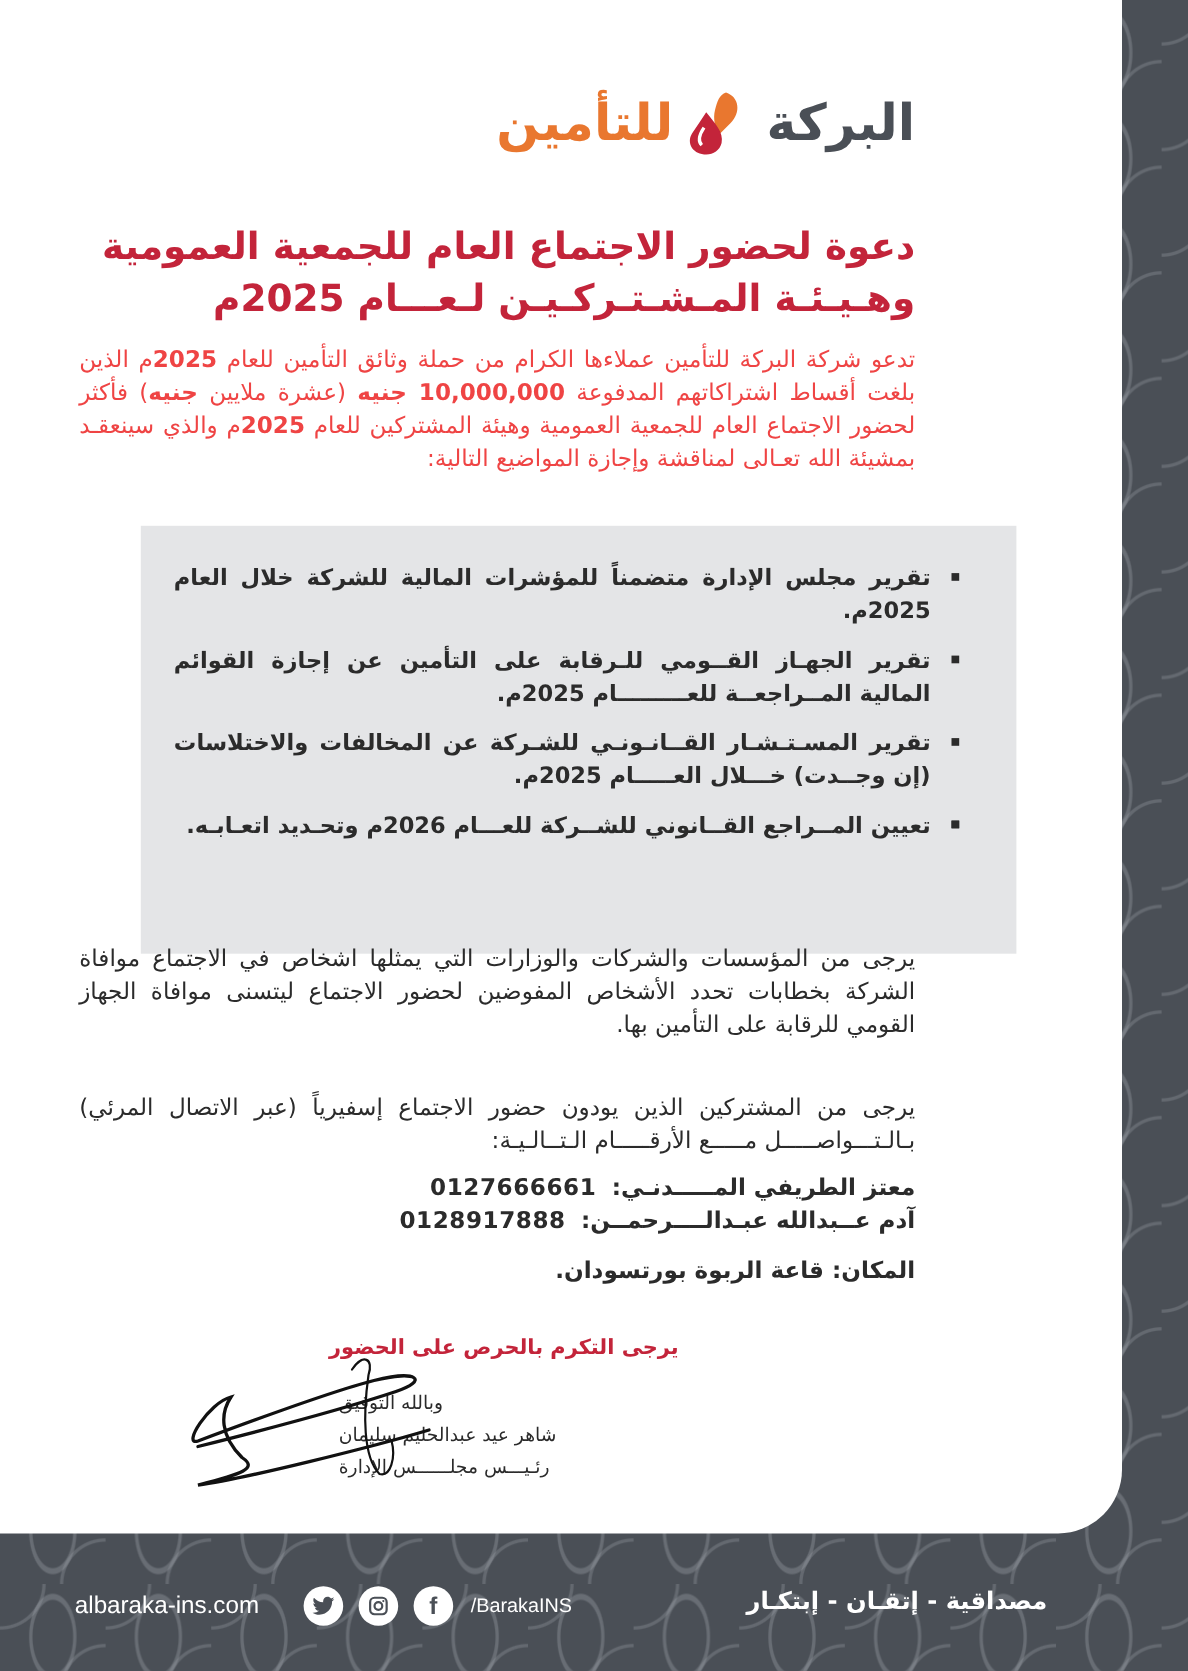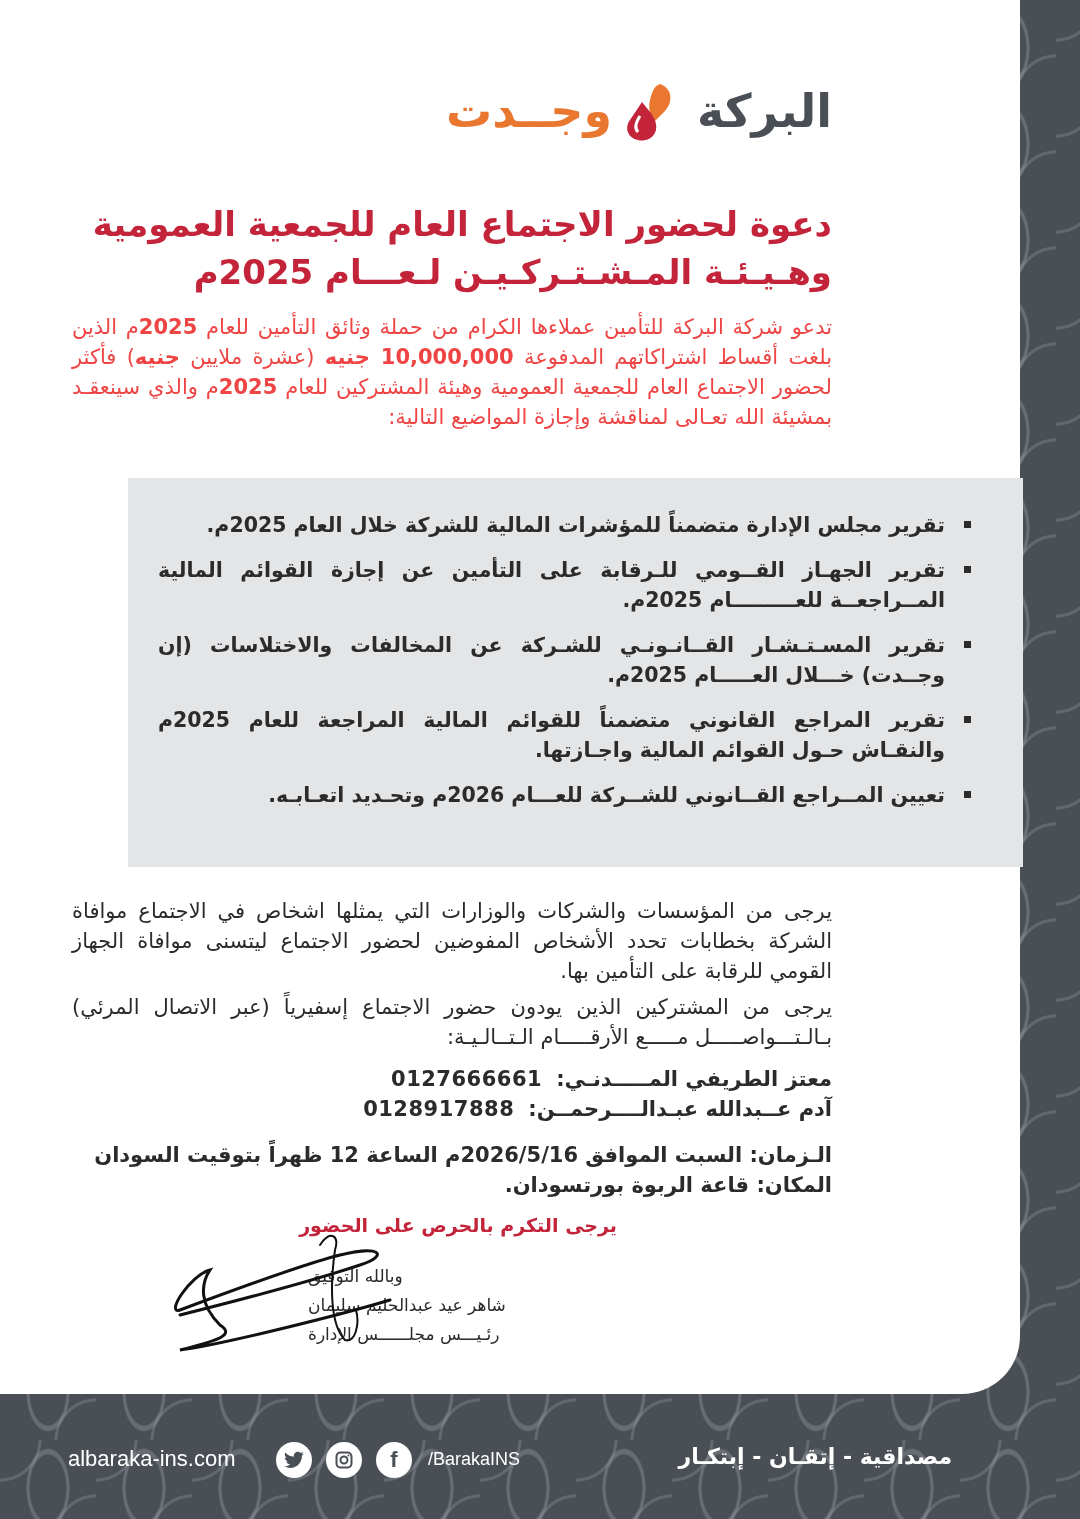--- a/index.html
+++ b/index.html
@@ -46,42 +46,42 @@
   }
 
   .intro {
     position: absolute; right: 188px; top: 312px; width: 760px;
     text-align: justify; text-align-last: right;
     font-size: 21px; line-height: 30px; color: #ef4444;
   }
   .intro b { font-weight: bold; }
 
   .agenda-box {
-    position: absolute; left: 128px; top: 478px; width: 895px; height: 389px;
+    position: absolute; left: 128px; top: 478px; width: 796px; height: 389px;
     background: #e4e5e7;
   }
   .agenda-list {
     list-style: none; margin: 0; padding: 32px 52px 0 30px;
   }
   .agenda-item {
     position: relative; font-weight: bold; color: #2b2b2b;
     font-size: 20.5px; line-height: 30px; margin-bottom: 15px;
     padding-right: 26px; text-align: justify; text-align-last: right;
   }
   .agenda-item .bullet {
     position: absolute; right: 0; top: 11px; width: 7px; height: 7px;
     background: #2b2b2b;
   }
 
   .para {
     position: absolute; right: 188px; width: 760px;
     text-align: justify; text-align-last: right;
     font-size: 21px; line-height: 30px; color: #2b2b2b;
   }
-  .p1 { top: 896px; }
+  .p1 { top: 856px; }
   .p2 { top: 992px; }
 
   .contacts {
     position: absolute; right: 188px; top: 1064px; width: 760px;
     font-weight: bold; font-size: 21px; line-height: 30px; color: #2b2b2b;
   }
   .contact-row { display: flex; flex-direction: row; gap: 14px; }
   .contact-row .phone { font-family: "DejaVu Sans", sans-serif; letter-spacing: 0.5px; }
 
   .meeting {
@@ -127,62 +127,58 @@
 
 <div class="sheet">
 
   <div class="logo rtl">
     <span class="brand-dark">البركة</span>
     <svg class="mark" viewBox="0 0 54 60">
       <path d="M40 2 C52 6 54 20 44 30 L34 40 C30 34 28 26 30 18 C32 10 34 4 40 2 Z" fill="#e9772f"></path>
       <path d="M22 20 C30 30 38 38 36 48 C34 56 26 60 18 58 C8 56 4 46 10 38 C14 32 18 26 22 20 Z" fill="#c3243a"></path>
       <path d="M20 34 C16 40 14 46 18 50" stroke="#ffffff" stroke-width="3" fill="none"></path>
     </svg>
-    <span class="brand-orange">وجــدت</span>
+    <span class="brand-orange">للتأمين</span>
   </div>
 
   <div class="title rtl">
     <div>دعوة لحضور الاجتماع العام للجمعية العمومية</div>
     <div>وهـيـئـة المـشـتـركـيـن لـعـــام 2025م</div>
   </div>
 
   <div class="intro rtl">
     <span>تدعو شركة البركة للتأمين عملاءها الكرام من حملة وثائق التأمين للعام </span><b>2025</b><span>م الذين بلغت أقساط اشتراكاتهم المدفوعة </span><b>10,000,000</b><b> جنيه</b><span> (عشرة ملايين </span><b>جنيه</b><span>) فأكثر لحضور الاجتماع العام للجمعية العمومية وهيئة المشتركين للعام </span><b>2025</b><span>م والذي سينعقـد بمشيئة الله تعـالى لمناقشة وإجازة المواضيع التالية:</span>
   </div>
 
   <div class="agenda-box rtl">
     <ul class="agenda-list">
       <li class="agenda-item"><span class="bullet"></span><span>تقرير مجلس الإدارة متضمناً للمؤشرات المالية للشركة خلال العام 2025م.</span></li>
       <li class="agenda-item"><span class="bullet"></span><span>تقرير الجهـاز القــومي للـرقابة على التأمين عن إجازة القوائم المالية المــراجعــة للعـــــــــام 2025م.</span></li>
       <li class="agenda-item"><span class="bullet"></span><span>تقرير المسـتـشـار القــانـونـي للشـركة عن المخالفات والاختلاسات (إن وجــدت) خـــلال العـــــام 2025م.</span></li>
-      <li class="agenda-item"><span class="bullet"></span><span>تقرير المراجع القانوني متضمناً للقوائم المالية المراجعة للعام 2025م والنقـاش حـول القوائم المالية واجـازتها.</span></li>
+      <li class="agenda-item"><span class="bullet"></span></li>
       <li class="agenda-item"><span class="bullet"></span><span>تعيين المــراجع القــانوني للشــركة للعـــام 2026م وتحـديد اتعـابـه.</span></li>
     </ul>
   </div>
 
   <div class="para p1 rtl">يرجى من المؤسسات والشركات والوزارات التي يمثلها اشخاص في الاجتماع موافاة الشركة بخطابات تحدد الأشخاص المفوضين لحضور الاجتماع ليتسنى موافاة الجهاز القومي للرقابة على التأمين بها.</div>
   <div class="para p2 rtl">يرجى من المشتركين الذين يودون حضور الاجتماع إسفيرياً (عبر الاتصال المرئي) بـالـتـــواصـــــل مـــــع الأرقـــــام الـتــالـيـة:</div>
 
   <div class="contacts rtl">
     <div class="contact-row">
       <span>معتز الطريفي المـــــدنـي:</span>
       <span class="phone">0127666661</span>
     </div>
     <div class="contact-row">
       <span>آدم عــبدالله عبـدالــــرحمــن:</span>
       <span class="phone">0128917888</span>
     </div>
   </div>
 
   <div class="meeting rtl">
     <div>
-      <span>الـزمان:</span>
-      <span>السبت الموافق 2026/5/16م الساعة 12 ظهراً بتوقيت السودان</span>
-    </div>
-    <div>
       <span>المكان:</span>
       <span>قاعة الربوة بورتسودان.</span>
     </div>
   </div>
 
   <div class="closing-red rtl">يرجى التكرم بالحرص على الحضور</div>
 
   <div class="sign-text rtl">
     <div style="padding-right:60px">وبالله التوفيق</div>
     <div>شاهر عيد عبدالحليم سليمان</div>

